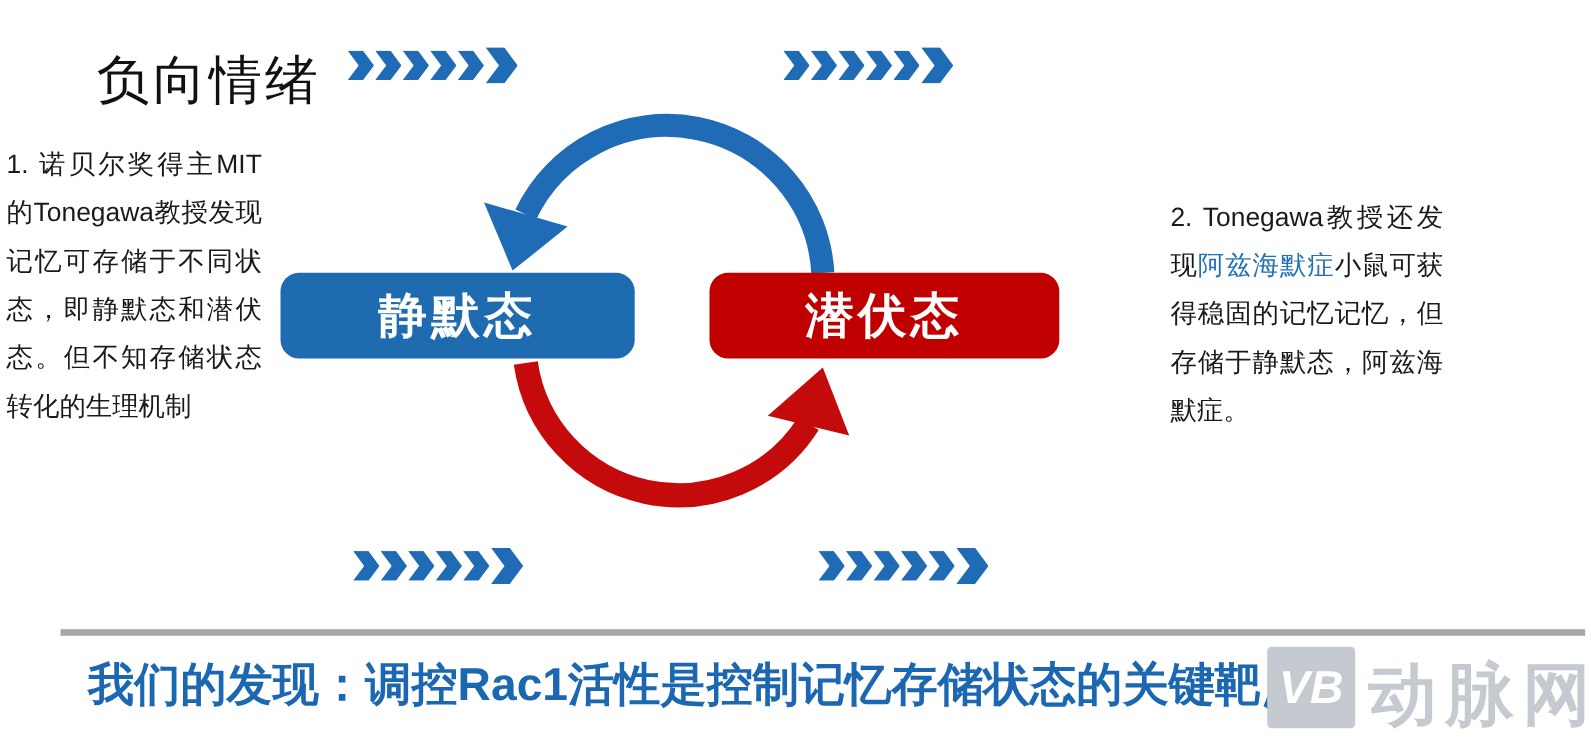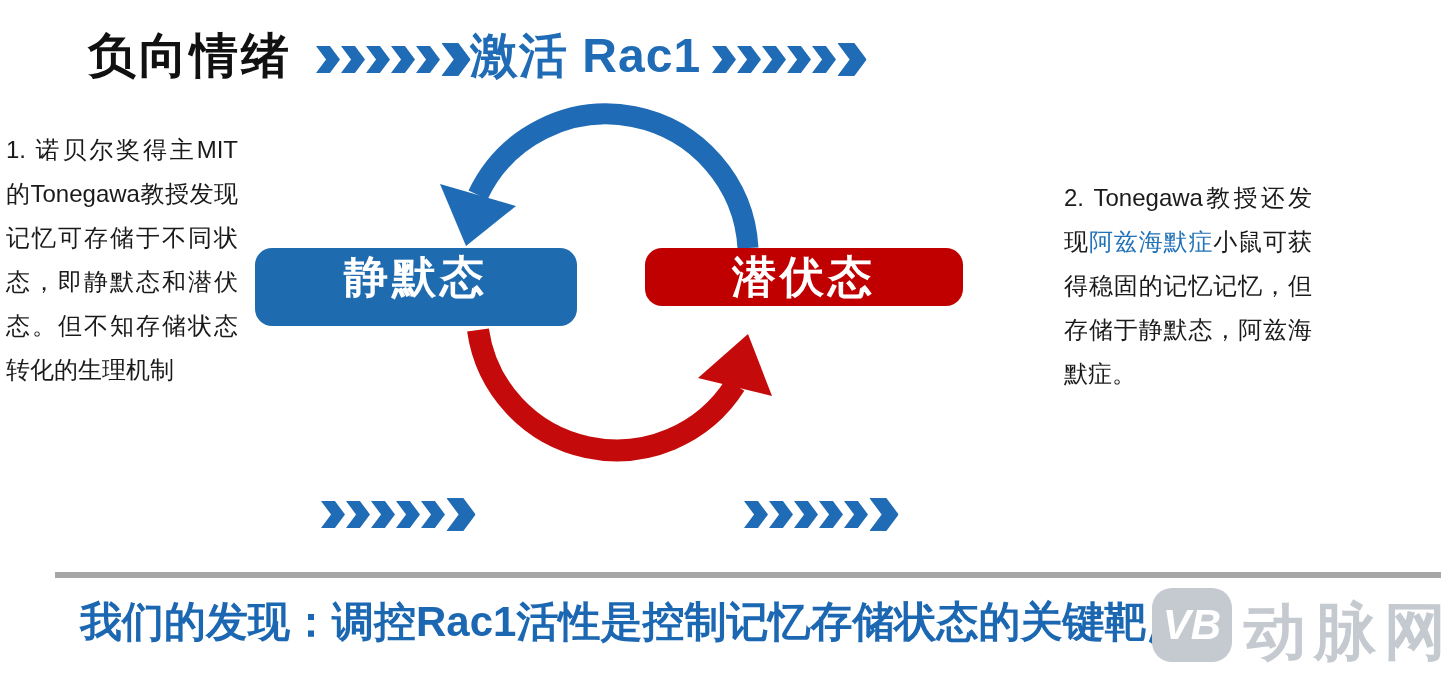--- a/index.html
+++ b/index.html
@@ -2,48 +2,48 @@
 <html><head>
 <meta charset="utf-8">
 <style>
   html,body{margin:0;padding:0;background:#fff;}
   #slide{
     position:relative;width:1446px;height:673px;background:#ffffff;overflow:hidden;
     font-family:"Liberation Sans","DejaVu Sans",sans-serif;
   }
   .abs{position:absolute;}
   
-  .flow-label{font-weight:700;color:#111;font-size:48px;white-space:nowrap;letter-spacing:3px;}
+  .flow-label{font-weight:400;color:#111;font-size:48px;white-space:nowrap;letter-spacing:3px;margin-top:17px;}
   .flow-label.small{font-size:45px;letter-spacing:0px;}
   .flow-label.blue{color:#1F6BB5;}
   .flow-label.red{color:#C00000;}
   
   .chevrons{display:flex;align-items:center;gap:1px;}
   .chevron{
     width:24px;height:27px;background:#1F6BB5;display:inline-block;
     clip-path:polygon(0% 0%,58% 0%,100% 50%,58% 100%,0% 100%,42% 50%);
   }
   .chevron:last-child{transform:scale(1.22);margin-left:3px;}
   
   .note{font-size:24px;line-height:44px;color:#1A1A1A;text-align:justify;}
   .note .hl{color:#2272B8;}
   
   .state-box{
-    display:flex;justify-content:center;
+    display:flex;align-items:center;justify-content:center;
     border-radius:17px;color:#fff;font-size:44px;font-weight:700;letter-spacing:4px;
   }
   .state-box.blue{background:#1F6BB0;}
   .state-box.red{background:#C00000;}
   
   .divider{background:#A6A6A6;}
   
   .conclusion{font-size:42px;font-weight:800;color:#1B67B2;white-space:nowrap;}
   
   .wm-logo{
-    width:80px;height:74px;border-radius:20px;background:#C5CAD0;
+    width:80px;height:74px;border-radius:4px;background:#C5CAD0;
     display:flex;align-items:center;justify-content:center;
     color:#fff;font-weight:800;font-style:italic;font-size:42px;
   }
   .wm-text{font-size:62px;font-weight:700;color:#C5CAD0;letter-spacing:8px;white-space:nowrap;}
 </style>
 </head>
 <body>
 
 <div id="slide">
 
@@ -51,21 +51,20 @@
 
   <div class="abs chevrons" style="left:316px;top:46px;">
     <span class="chevron"></span>
     <span class="chevron"></span>
     <span class="chevron"></span>
     <span class="chevron"></span>
     <span class="chevron"></span>
     <span class="chevron"></span>
   </div>
 
-  <span class="abs flow-label blue" style="left:470px;top:24px;letter-spacing:1px;">激活 Rac1</span>
 
   <div class="abs chevrons" style="left:712px;top:46px;">
     <span class="chevron"></span>
     <span class="chevron"></span>
     <span class="chevron"></span>
     <span class="chevron"></span>
     <span class="chevron"></span>
     <span class="chevron"></span>
   </div>
 
@@ -79,21 +78,21 @@
     <path d="M 508 148 A 142 142 0 0 0 238 95" fill="none" stroke-width="21" stroke="#1F6BB5"></path>
     <polygon points="226,146 276,106 200,84" fill="#1F6BB5"></polygon>
 
     <path d="M 238 230 A 140 140 0 0 0 495 285" fill="none" stroke-width="22" stroke="#C40A0A"></path>
     <polygon points="508,234 532,296 458,278" fill="#C40A0A"></polygon>
   </svg>
 
   <div class="abs state-box blue" style="left:255px;top:248px;width:322px;height:78px;">
     <span>静默态</span>
   </div>
-  <div class="abs state-box red" style="left:645px;top:248px;width:318px;height:58px;">
+  <div class="abs state-box red" style="left:645px;top:248px;width:318px;height:78px;">
     <span>潜伏态</span>
   </div>
 
 
   <div class="abs chevrons" style="left:321px;top:501px;">
     <span class="chevron"></span>
     <span class="chevron"></span>
     <span class="chevron"></span>
     <span class="chevron"></span>
     <span class="chevron"></span>

